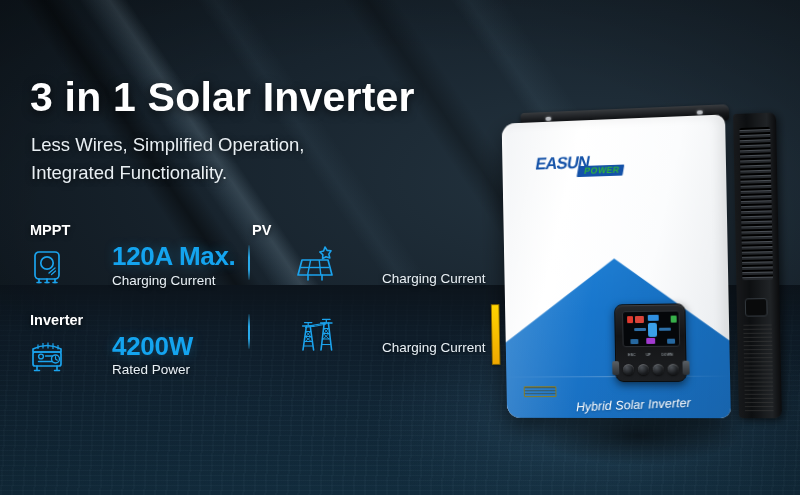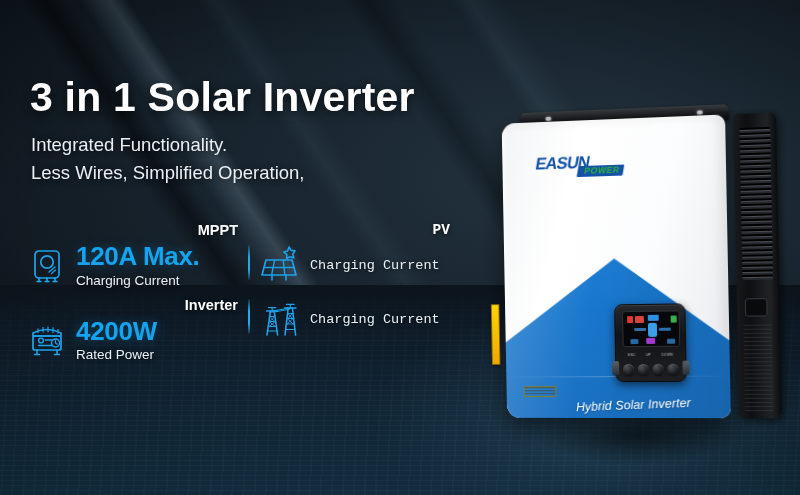--- a/index.html
+++ b/index.html
@@ -57,43 +57,42 @@
   .subline{
     position:absolute;left:31px;top:131px;
     font-size:18.5px;color:#e9eff3;line-height:1.52;
     text-shadow:0 1px 6px rgba(0,0,0,.65);
   }
 
   
   .features{position:absolute;left:26px;top:222px;width:440px;}
   .frow{display:flex;}
   .fcell{width:212px;position:relative;padding-left:0;}
-  .fcell.right{padding-left:10px;font-family:Liberation Mono, monospace;}
+  .fcell.right{padding-left:10px;}
   .flabel{
     font-size:14.5px;font-weight:bold;color:#fff;margin:0 0 5px 4px;
     text-shadow:0 1px 5px rgba(0,0,0,.6);
-    text-align:right;
-  }
-  .fbody{display:flex;align-items:center;}
+  }
+  .fbody{display:flex;align-items:flex-end;gap:36px;}
   .divider{
     width:2px;align-self:stretch;margin:2px 10px 6px 0;
     background:linear-gradient(to bottom, rgba(41,169,233,.15), #29a9e9 35%, #29a9e9 70%, rgba(41,169,233,.15));
     border-radius:2px;flex:0 0 2px;
   }
   .ficon{flex:0 0 auto;width:42px;height:42px;margin-right:8px;margin-top:1px;}
   .ficon svg{display:block;width:42px;height:42px;}
   .ftexts{padding-top:0;}
   .fvalue{
     font-size:26px;font-weight:bold;color:#14a4ef;line-height:1.06;
     letter-spacing:-.3px;white-space:nowrap;
     text-shadow:0 0 12px rgba(20,164,239,.30);
   }
   .fsub{font-size:13.5px;color:#eaf1f6;margin-top:2px;white-space:nowrap;
         text-shadow:0 1px 4px rgba(0,0,0,.6);}
-  .frow.bottom{margin-top:9px;}
+  .frow.bottom{margin-top:24px;}
 
   
   .product{
     position:absolute;left:492px;top:106px;width:296px;height:342px;
   }
   .shadow-ground{
     position:absolute;left:6px;top:290px;width:280px;height:80px;
     background:radial-gradient(50% 50% at 50% 50%, rgba(0,0,0,.55) 0%, rgba(0,0,0,0) 72%);
   }
   .unit{
@@ -237,22 +236,22 @@
 <div class="banner">
 
   <div class="bg-base"></div>
   <div class="bg-diag"></div>
   <div class="bg-water"></div>
   <div class="bg-water-glow"></div>
   <div class="bg-vignette"></div>
 
   <div class="headline">3 in 1 Solar Inverter</div>
   <div class="subline">
+    <div>Less Wires, Simplified Operation,</div>
     <div>Integrated Functionality.</div>
-    <div>Less Wires, Simplified Operation,</div>
   </div>
 
   <div class="features">
 
     <div class="frow">
 
       <div class="fcell">
         <div class="flabel">MPPT</div>
         <div class="fbody">
           <div class="ficon">

